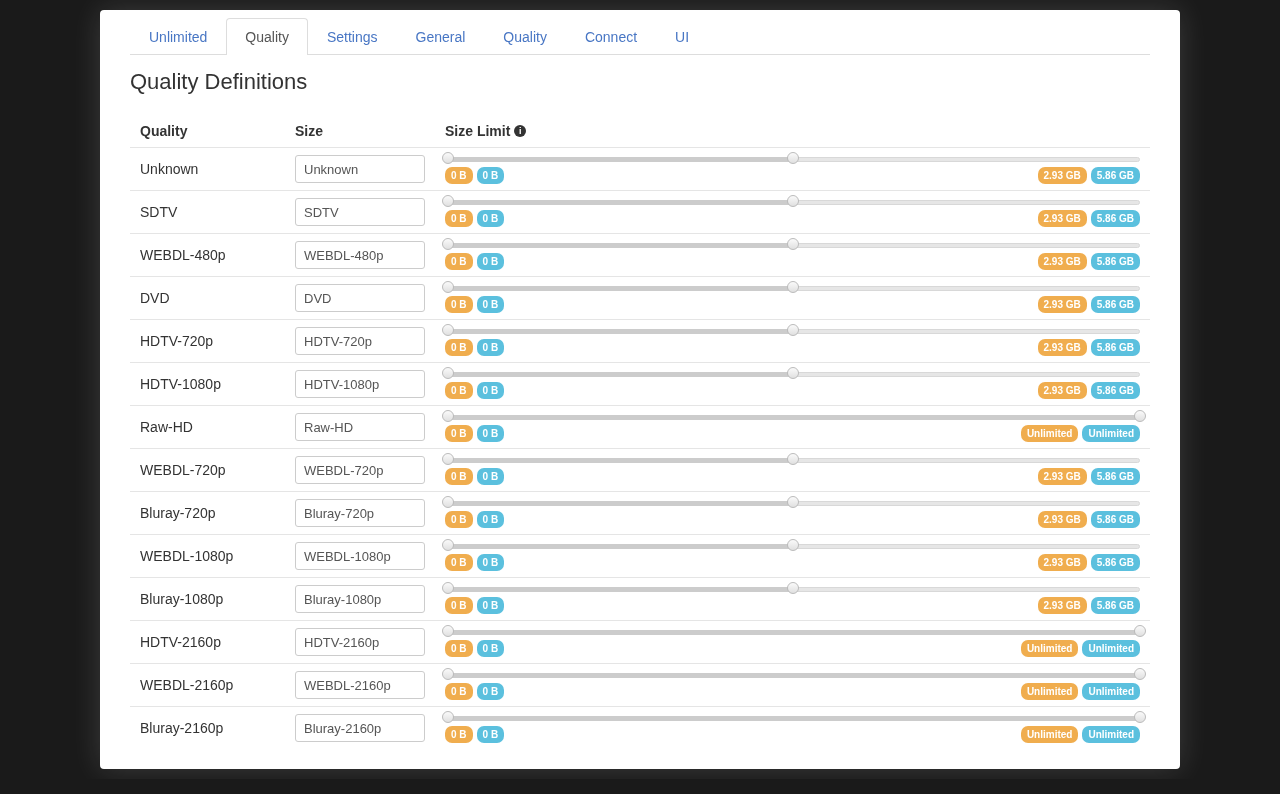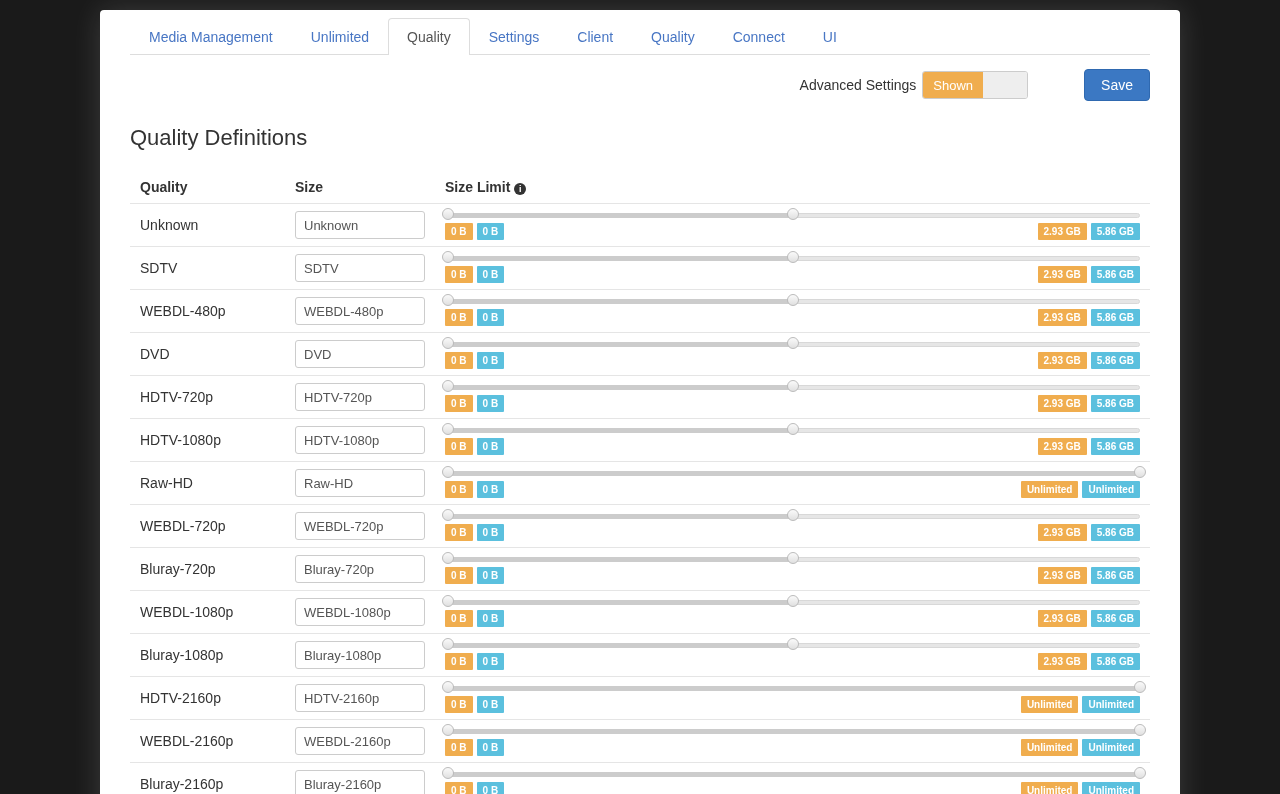--- a/index.html
+++ b/index.html
@@ -90,21 +90,21 @@
   .tbl { margin: 0 30px; }
   .thead {
     display: flex;
     font-weight: 700;
     font-size: 14px;
     padding: 8px 10px;
     color: #333;
   }
   .col-quality { width: 155px; }
   .col-title { width: 150px; }
-  .col-size { flex: 1; display: flex; align-items: flex-end; gap: 4px; }
+  .col-size { flex: 1; display: flex; align-items: center; gap: 4px; }
 
   .row {
     display: flex;
     align-items: center;
     border-top: 1px solid #e5e5e5;
     padding: 6px 10px;
     min-height: 40px;
   }
   .q-name { width: 155px; font-size: 14px; color: #333; }
   .q-title { width: 150px; }
@@ -137,21 +137,21 @@
     border: 1px solid #bbb; border-radius: 50%;
   }
   .badges { display: flex; gap: 4px; align-items: center; }
   .spacer { flex: 1; }
   .badge {
     display: inline-block;
     padding: 2px 6px;
     font-size: 10px;
     font-weight: 700;
     color: #fff;
-    border-radius: 1px;
+    border-radius: 7px;
     line-height: 1.3;
     text-align: center;
   }
   .b-orange { background: #f0ad4e; }
   .b-blue { background: #5bc0de; }
 
   .info-icon {
     display: inline-flex;
     width: 12px; height: 12px;
     border-radius: 50%;
@@ -159,38 +159,29 @@
     font-size: 9px; font-weight: bold;
     align-items: center; justify-content: center;
   }
 </style>
 </head>
 <body>
 
 <div class="panel">
 
   <div class="tabs" id="tabs">
-      <div class="tab">Media Management</div>
       <div class="tab">Unlimited</div>
       <div class="tab active">Quality</div>
       <div class="tab">Settings</div>
-      <div class="tab">Client</div>
+      <div class="tab">General</div>
       <div class="tab">Quality</div>
       <div class="tab">Connect</div>
       <div class="tab">UI</div>
     </div>
 
-  <div class="topbar">
-    <span class="adv-label">Advanced Settings</span>
-    <span class="toggle">
-      <span>Shown</span>
-      <span class="off"></span>
-    </span>
-    <button class="btn-save">Save</button>
-  </div>
 
   <h2 class="heading">Quality Definitions</h2>
 
   <div class="tbl">
     <div class="thead">
       <div class="col-quality">Quality</div>
       <div class="col-title">Size</div>
       <div class="col-size">
         <span>Size Limit</span>
         <span class="info-icon">i</span>

